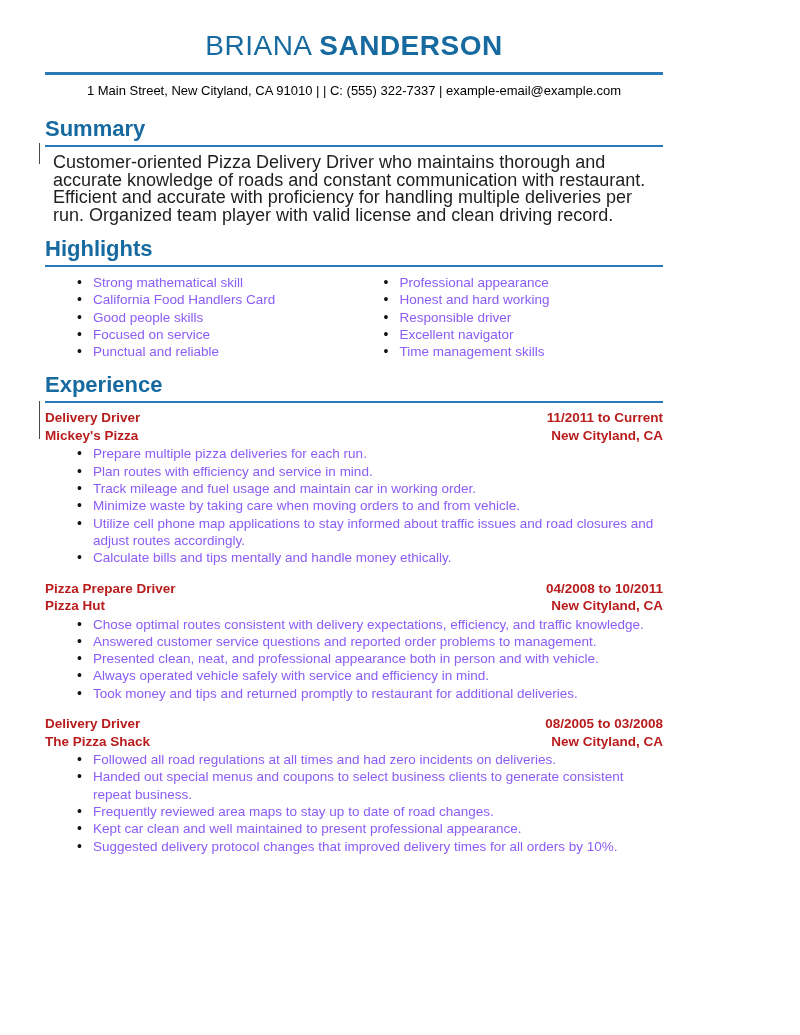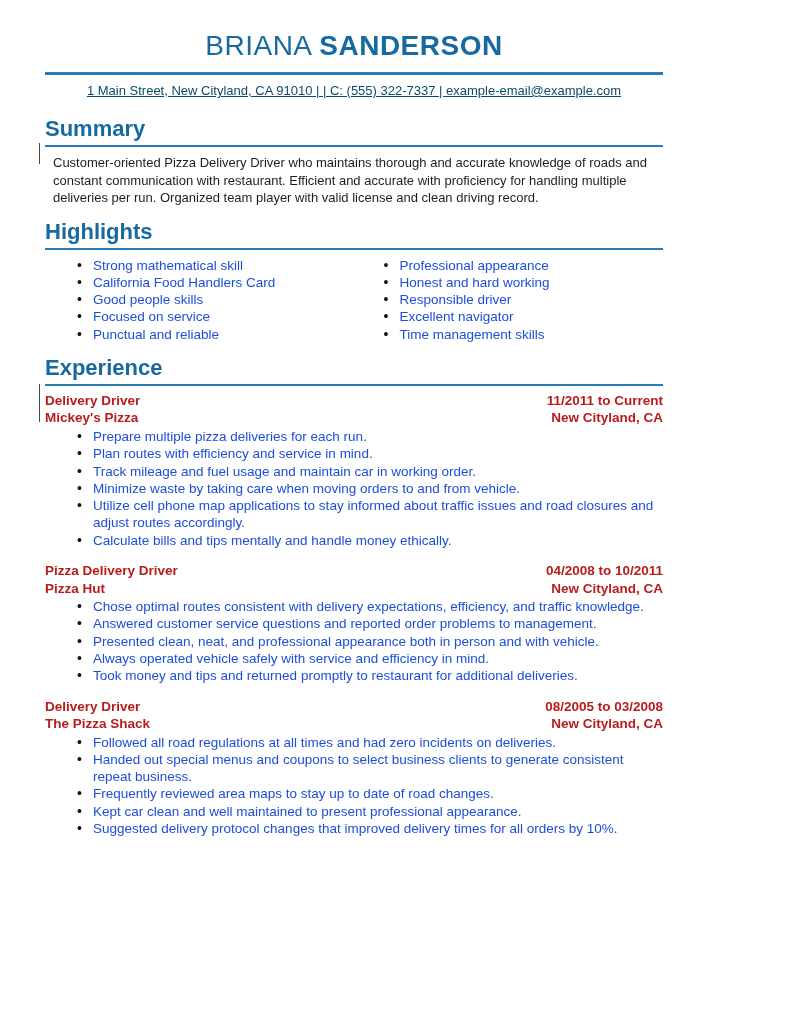--- a/index.html
+++ b/index.html
@@ -27,53 +27,52 @@
   }
   h1 .last{font-weight:bold;}
   .rule{
     height:2px;background:var(--rule,#2A7AB8);
     border:0;margin:0;
   }
   .rule.thick{height:3px;}
   .contact{
     text-align:center;
     font-size:13px;
-    color:#0c4a6e;
+    color:#000000;
     padding:8px 0 10px 0;
-    text-decoration:underline;
   }
   
   .sec{position:relative;}
   h2{
     margin:8px 0 3px 0;
     text-align:left;
     font-size:22px;
     font-weight:bold;
     color:var(--accent,#176A9F);
   }
   .tick{
     position:absolute;
     left:-6px;
     width:1px;
     background:#4a4a4a;
   }
   .bodytext{
     margin:7px 6px 12px 8px;
-    font-size:13px;
+    font-size:18px;
     line-height:17.5px;
     color:#1e1e1e;
   }
   
   ul{list-style:none;margin:0;padding:0;}
   li{
     position:relative;
     padding-left:18px;
     font-size:13.5px;
     line-height:17.3px;
-    color:#1d4ed8;
+    color:#8b5cf6;
   }
   li::before{
     content:"\2022";
     position:absolute;left:2px;top:0;
     font-size:14px;color:#111;
   }
   .hl-cols{display:flex;margin:7px 0 12px 0;}
   .hl-cols ul{flex:1;}
   .hl-cols ul.left{padding-left:30px;}
   .hl-cols ul.right{padding-left:25px;}
@@ -144,21 +143,21 @@
             <li>Prepare multiple pizza deliveries for each run.</li>
             <li>Plan routes with efficiency and service in mind.</li>
             <li>Track mileage and fuel usage and maintain car in working order.</li>
             <li>Minimize waste by taking care when moving orders to and from vehicle.</li>
             <li>Utilize cell phone map applications to stay informed about traffic issues and road closures and adjust routes accordingly.</li>
             <li>Calculate bills and tips mentally and handle money ethically.</li>
           </ul>
         </div>
         <div class="job">
           <div class="jobrow">
-            <span>Pizza Delivery Driver</span>
+            <span>Pizza Prepare Driver</span>
             <span>04/2008 to 10/2011</span>
           </div>
           <div class="jobrow">
             <span>Pizza Hut</span>
             <span>New Cityland, CA</span>
           </div>
           <ul>
             <li>Chose optimal routes consistent with delivery expectations, efficiency, and traffic knowledge.</li>
             <li>Answered customer service questions and reported order problems to management.</li>
             <li>Presented clean, neat, and professional appearance both in person and with vehicle.</li>

